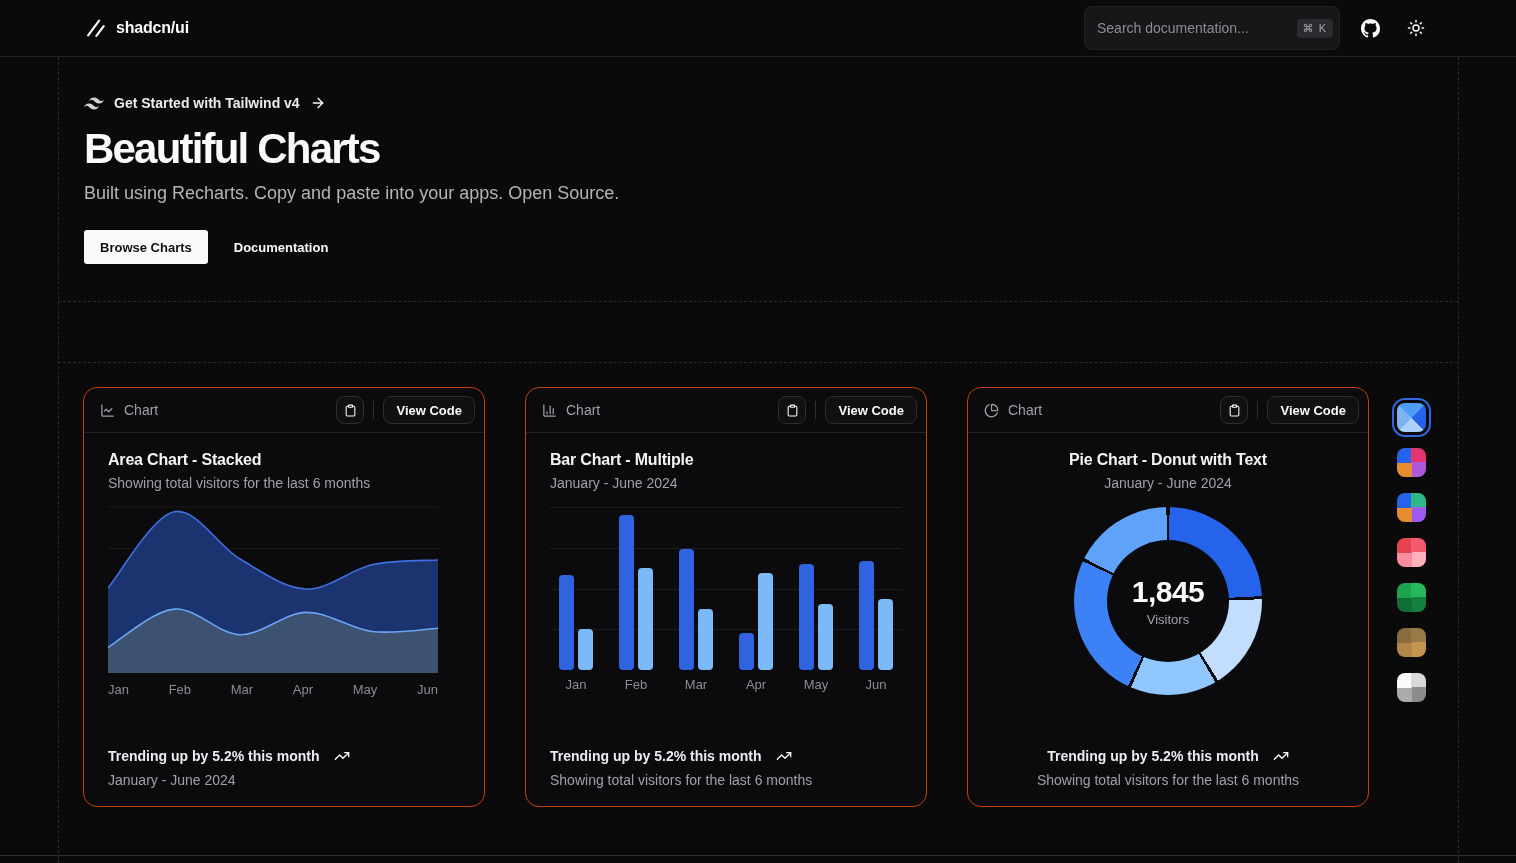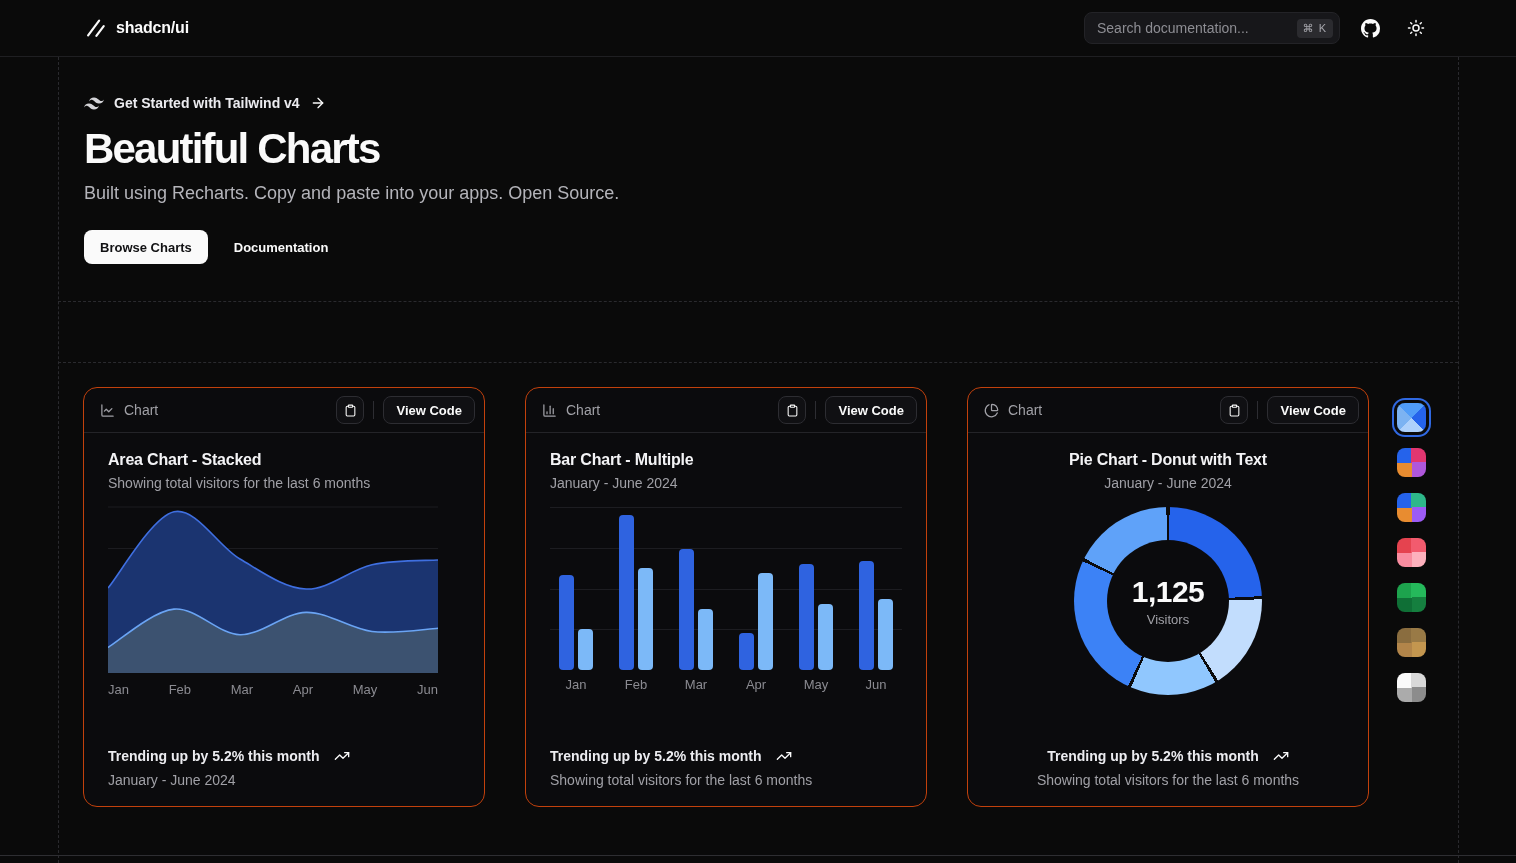--- a/index.html
+++ b/index.html
@@ -15,21 +15,21 @@
     display:flex; align-items:center; padding:0 84px;
     border-bottom:1px solid #1f1f22;
   }
   .brand { display:flex; align-items:center; gap:10px; cursor:pointer; }
   .brand-name { font-size:16px; font-weight:700; letter-spacing:-0.2px; }
   .nav-links { display:flex; align-items:center; gap:25px; margin-left:26px; }
   .nav-link { color:#9d9da3; font-size:14px; cursor:pointer; }
   .nav-link.active { color:#fafafa; }
   .topbar-right { margin-left:auto; display:flex; align-items:center; gap:14px; }
   .searchbox {
-    width:256px; height:32px; background:#17171a; border:1px solid #232327;
+    width:256px; height:44px; background:#17171a; border:1px solid #232327;
     border-radius:8px; display:flex; align-items:center; padding:0 6px 0 12px;
     color:#8d8d93; font-size:14px; cursor:text;
   }
   .kbd {
     margin-left:auto; background:#2b2b2f; color:#a6a6ac; border-radius:4px;
     font-size:11px; padding:3px 6px; letter-spacing:1px;
   }
   .icon-btn { display:grid; place-items:center; width:32px; height:32px; cursor:pointer; color:#fafafa; }
   
   .vline { position:absolute; top:57px; bottom:0; width:0; border-left:1px dashed #2a2a2e; }
@@ -37,21 +37,21 @@
   .hline { position:absolute; left:58px; right:58px; height:0; border-top:1px dashed #2a2a2e; }
   .hline.t1 { top:301px; } .hline.t2 { top:362px; }
   .bottomline { position:absolute; top:855px; left:0; right:0; border-top:1px solid #2e2e32; }
   
   .hero { position:absolute; left:84px; top:95px; }
   .hero-banner { display:flex; align-items:center; gap:10px; font-size:14px; font-weight:700; color:#ececf0; cursor:pointer; }
   .hero-title { margin-top:14px; font-size:42px; font-weight:700; letter-spacing:-1.8px; color:#fafafa; }
   .hero-sub { margin-top:10px; font-size:18px; color:#b4b4ba; }
   .hero-ctas { margin-top:26px; display:flex; align-items:center; gap:10px; }
   .btn-primary {
-    background:#fafafa; color:#111113; border:none; border-radius:8px;
+    background:#fafafa; color:#111113; border:none; border-radius:3px;
     height:34px; padding:0 16px; font-size:13px; font-weight:600; cursor:pointer;
     font-family:"Liberation Sans", sans-serif;
   }
   .btn-ghost {
     background:transparent; color:#fafafa; border:none; border-radius:8px;
     height:34px; padding:0 16px; font-size:13px; font-weight:600; cursor:pointer;
     font-family:"Liberation Sans", sans-serif;
   }
   
   .tabs { position:absolute; top:302px; left:58px; right:58px; height:60px; display:flex; align-items:center; padding-left:26px; gap:4px; }
@@ -349,21 +349,21 @@
           <div class="toolbar-sep"></div>
           <button class="view-code-btn">View Code</button>
         </div>
       </div>
       <div class="card-body centered">
         <div class="card-title">Pie Chart - Donut with Text</div>
         <div class="card-desc">January - June 2024</div>
         <div class="donut-wrap">
           <div class="donut" id="donut" style="background: conic-gradient(rgb(11, 11, 13) 0deg, rgb(11, 11, 13) 1deg, rgb(37, 99, 235) 1deg, rgb(37, 99, 235) 87deg, rgb(11, 11, 13) 87deg, rgb(11, 11, 13) 88deg, rgb(11, 11, 13) 88deg, rgb(11, 11, 13) 89deg, rgb(194, 221, 253) 89deg, rgb(194, 221, 253) 147.8deg, rgb(11, 11, 13) 147.8deg, rgb(11, 11, 13) 148.8deg, rgb(11, 11, 13) 148.8deg, rgb(11, 11, 13) 149.8deg, rgb(144, 199, 254) 149.8deg, rgb(144, 199, 254) 203.16deg, rgb(11, 11, 13) 203.16deg, rgb(11, 11, 13) 204.16deg, rgb(11, 11, 13) 204.16deg, rgb(11, 11, 13) 205.16deg, rgb(60, 130, 246) 205.16deg, rgb(60, 130, 246) 295deg, rgb(11, 11, 13) 295deg, rgb(11, 11, 13) 296deg, rgb(11, 11, 13) 296deg, rgb(11, 11, 13) 297deg, rgb(95, 162, 249) 297deg, rgb(95, 162, 249) 359deg, rgb(11, 11, 13) 359deg, rgb(11, 11, 13) 360deg);"></div>
           <div class="donut-hole">
-            <div class="donut-value">1,125</div>
+            <div class="donut-value">1,845</div>
             <div class="donut-caption">Visitors</div>
           </div>
         </div>
       </div>
       <div class="card-foot centered">
         <div class="foot-primary">
           <span>Trending up by 5.2% this month</span>
           <span>
             <svg width="16" height="16" viewBox="0 0 24 24" fill="none" stroke="#fafafa" stroke-width="2" stroke-linecap="round" stroke-linejoin="round">
               <polyline points="22 7 13.5 15.5 8.5 10.5 2 17"></polyline>

